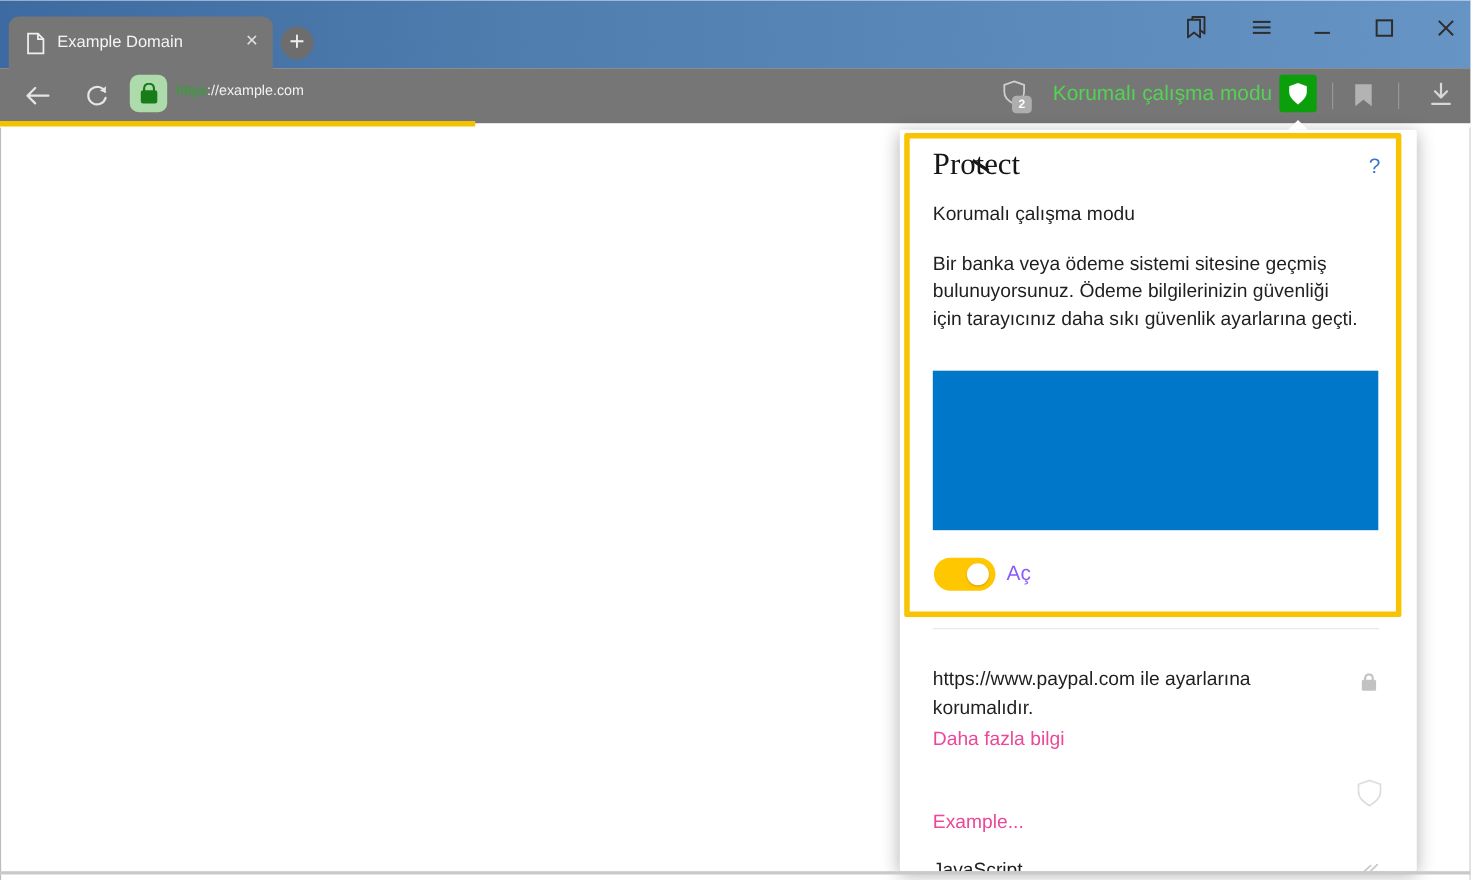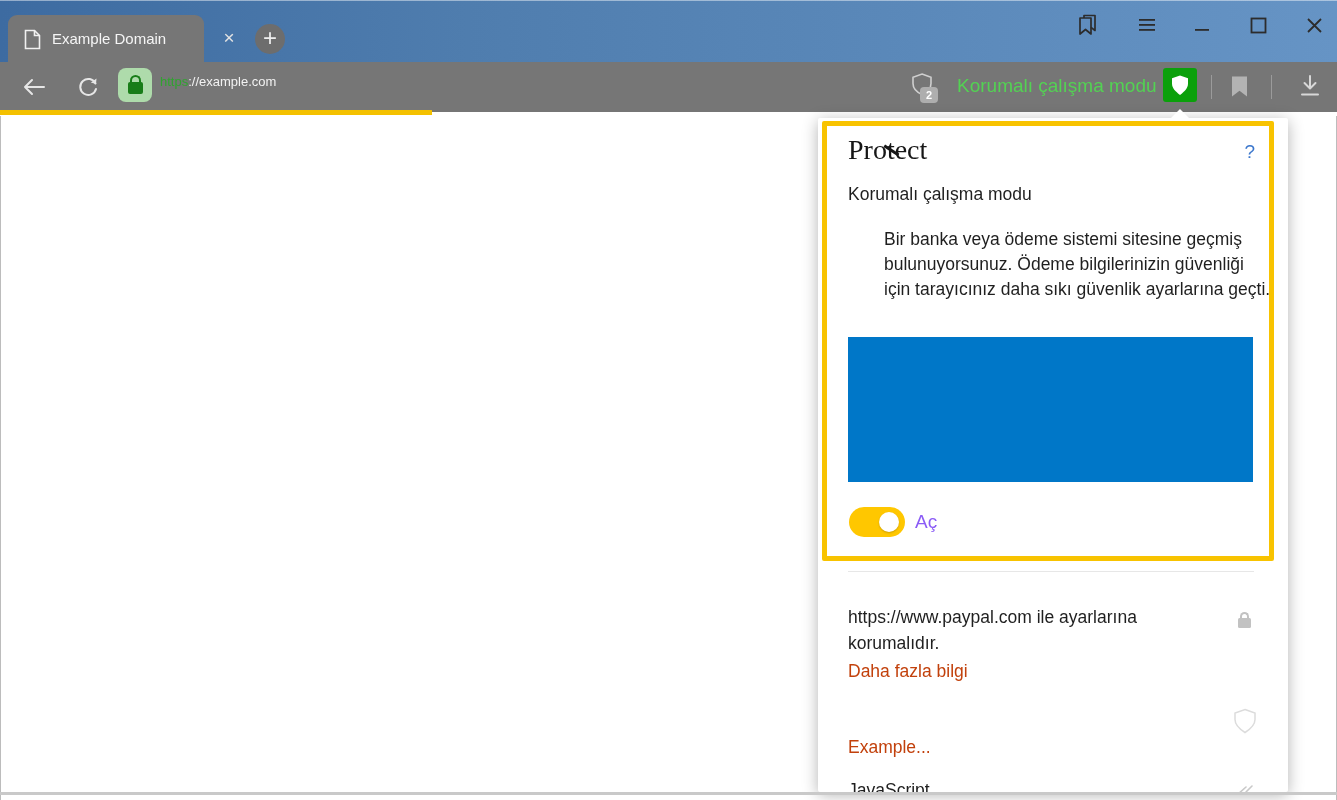--- a/index.html
+++ b/index.html
@@ -4,21 +4,21 @@
 <style>
   * { margin:0; padding:0; box-sizing:border-box; }
   html,body { background:#e9e9e9; }
   body { font-family:"Liberation Sans","DejaVu Sans",sans-serif; }
   #window { position:relative; width:1337px; height:800px; overflow:hidden; background:#fff; }
 
   
   .titlebar { position:absolute; left:0; top:0; width:1337px; height:62px;
     background:linear-gradient(90deg,#3d6ba1 0%,#4f7dae 35%,#6694c5 100%);
     border-top:1px solid rgba(255,255,255,.45); }
-  .tab { position:absolute; left:8px; top:14px; width:196px; height:48px;
+  .tab { position:absolute; left:8px; top:14px; width:240px; height:48px;
     background:#767676; border-radius:9px 9px 0 0; cursor:default; }
   .tab-icon { position:absolute; left:16px; top:14px; }
   .tab-title { position:absolute; left:44px; top:15px; font-size:15px; color:#f5f5f5; white-space:nowrap; }
   .tab-close { position:absolute; left:208px; top:10px; width:26px; height:26px; color:#e3e3e3;
     font-size:19px; line-height:26px; text-align:center; cursor:pointer; }
   .newtab { position:absolute; left:255px; top:23px; width:30px; height:30px; border-radius:50%;
     background:#6d6d6d; color:#ededed; font-size:24px; line-height:27px; text-align:center; cursor:pointer; }
   .wc { position:absolute; top:0; height:48px; display:flex; align-items:center; justify-content:center; cursor:pointer; }
   .wc svg { display:block; }
 
@@ -55,31 +55,31 @@
     border-left:9px solid transparent; border-right:9px solid transparent; border-bottom:9px solid #fff; }
   .panel { position:absolute; left:818px; top:118px; width:470px; height:674px; background:#fff;
     border-radius:2px; box-shadow:0 3px 16px rgba(0,0,0,.3); z-index:20; overflow:hidden; }
   .hl-box { position:absolute; left:4px; top:3px; width:452px; height:440px;
     border:5px solid #f8c300; border-radius:2px; }
   .p-title { position:absolute; left:30px; top:16px; font-size:28px; color:#161616;font-family:Liberation Serif, serif; }
   .p-title-slash { position:absolute; left:65px; top:31px; width:17px; height:2.6px; background:#161616;
     transform:rotate(33deg); }
   .p-help { position:absolute; right:33px; top:23px; font-size:19px; color:#3a76cc; cursor:pointer; }
   .p-subtitle { position:absolute; left:30px; top:66px; font-size:17.5px; color:#1f1f1f; }
-  .p-desc { position:absolute; left:30px; top:109px; font-size:17.5px; color:#1f1f1f; line-height:25px;margin-left:36px; }
+  .p-desc { position:absolute; left:30px; top:109px; font-size:17.5px; color:#1f1f1f; line-height:25px; }
   .promo { position:absolute; left:30px; top:219px; width:405px; height:145px; background:#0077c8; }
   .toggle { position:absolute; left:31px; top:389px; width:56px; height:30px; border-radius:15px;
     background:#ffc700; cursor:pointer; }
   .toggle .knob { position:absolute; left:30px; top:5px; width:20px; height:20px; border-radius:50%;
     background:#fff; box-shadow:0 1px 2px rgba(0,0,0,.2); }
   .toggle-label { position:absolute; left:97px; top:393px; font-size:19px; color:#8b5cf6; }
   .p-divider { position:absolute; left:30px; top:453px; width:406px; height:1px; background:#e7e7e7; }
 
   .p-text { position:absolute; left:30px; font-size:17.5px; color:#1f1f1f; line-height:26px; }
-  .p-link { position:absolute; left:30px; font-size:17.5px; color:#c2410c; cursor:pointer; }
+  .p-link { position:absolute; left:30px; font-size:17.5px; color:#ec4899; cursor:pointer; }
 
   .row-lock { position:absolute; left:418px; top:494px; width:22px; height:20px; }
   .rl-shackle { position:absolute; left:4px; top:0; width:9px; height:8px;
     border:2.2px solid #c2c2c2; border-bottom:none; border-radius:5px 5px 0 0; }
   .rl-body { position:absolute; left:2px; top:6px; width:13px; height:10px; background:#c2c2c2; border-radius:1.5px; }
   .row-shield { position:absolute; left:415px; top:590px; }
   .row-js-icon { position:absolute; left:416px; top:664px; }
 </style>
 </head>
 <body>

